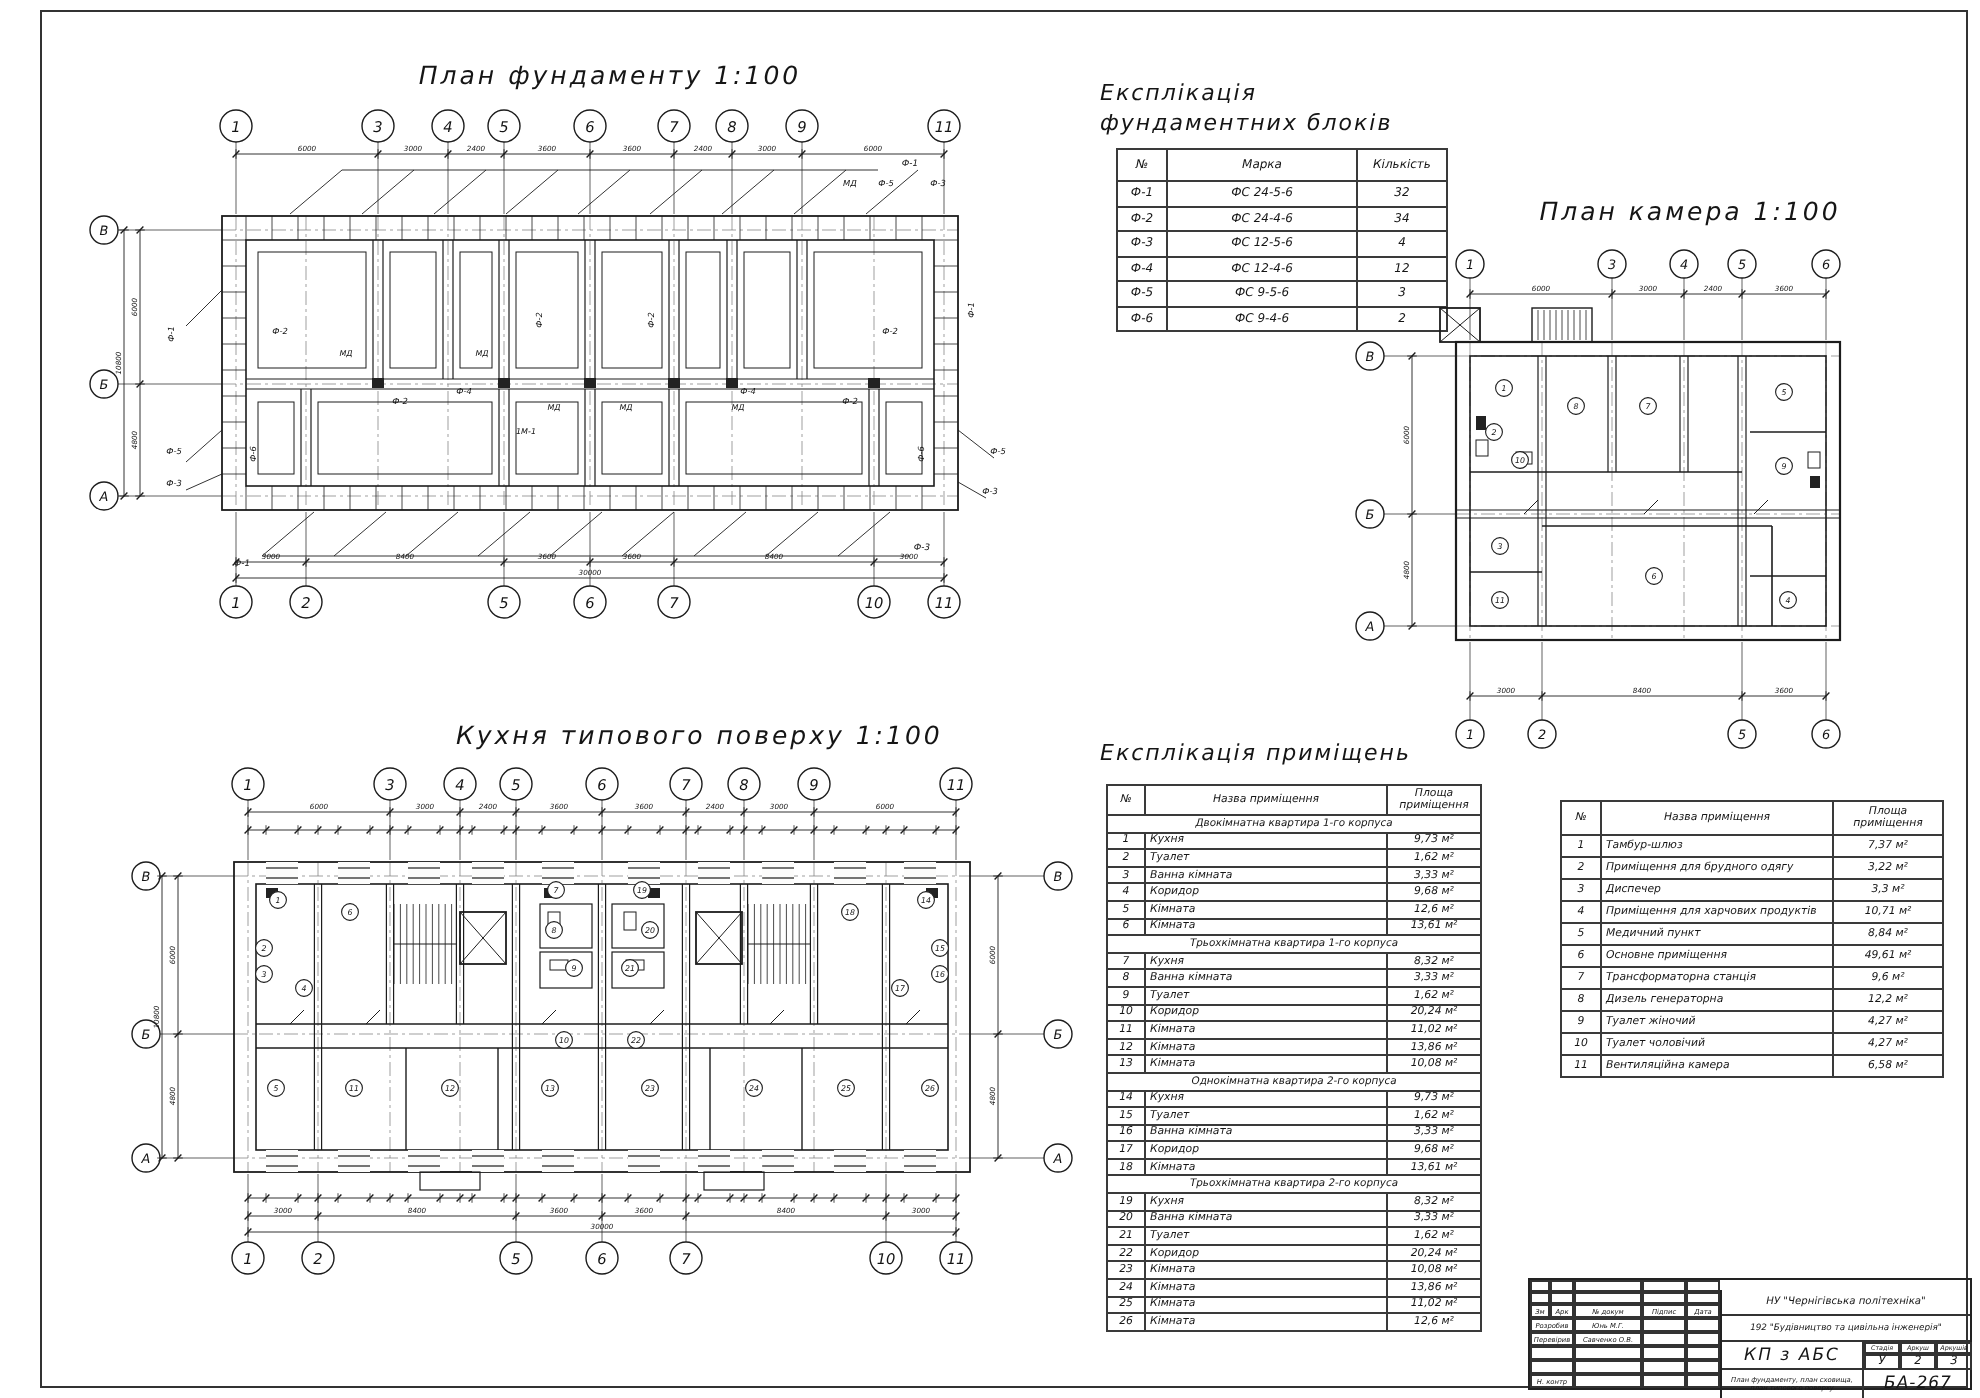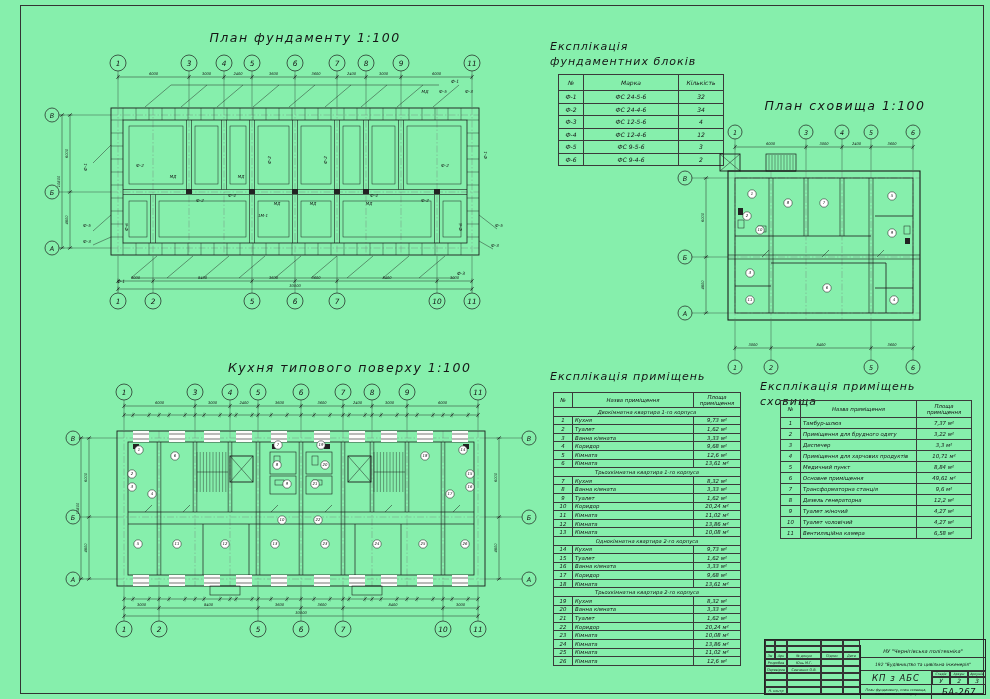--- a/index.html
+++ b/index.html
@@ -1,16 +1,16 @@
 <!DOCTYPE html>
 <html><head>
 <meta charset="utf-8">
 <style>
   html,body{margin:0;padding:0;background:#e8e8e6;}
-  .sheet{position:relative;width:990px;height:699px;background:#86efac;overflow:hidden;
+  .sheet{position:relative;width:990px;height:699px;background:#ffffff;overflow:hidden;
          font-family:"DejaVu Sans",sans-serif;color:#111;}
   .frame-inner{position:absolute;left:20px;top:5px;right:6px;bottom:5px;border:1.4px solid #333;}
   .plan-title{position:absolute;font-style:italic;font-size:12.5px;letter-spacing:1.5px;
               text-align:center;color:#151515;white-space:nowrap;}
   .tbl-title{position:absolute;font-style:italic;font-size:11px;letter-spacing:1px;
              text-align:left;color:#151515;line-height:1.35;}
   svg{position:absolute;overflow:visible;}
   svg text{font-family:"DejaVu Sans",sans-serif;}
   table.xt{position:absolute;border-collapse:collapse;font-style:italic;color:#161616;
            table-layout:fixed;}
@@ -417,21 +417,21 @@
           <td>3</td>
         </tr>
         <tr>
           <td>Ф-6</td>
           <td>ФС 9-4-6</td>
           <td>2</td>
         </tr>
       </tbody>
   </table>
 
-  <div class="plan-title" style="left:745px;top:98px;width:200px;">План сховища 1:100</div>
+  <div class="plan-title" style="left:745px;top:98px;width:200px;">План камера 1:100</div>
   <svg id="svg-shel" style="left:672px;top:108px;" width="312" height="290">
       <line x1="63" y1="63" x2="63" y2="212" stroke="#777" stroke-width="0.35" stroke-dasharray="7 2 1.5 2"></line>
       <line x1="99" y1="63" x2="99" y2="212" stroke="#777" stroke-width="0.35" stroke-dasharray="7 2 1.5 2"></line>
       <line x1="134" y1="63" x2="134" y2="212" stroke="#777" stroke-width="0.35" stroke-dasharray="7 2 1.5 2"></line>
       <line x1="170" y1="63" x2="170" y2="212" stroke="#777" stroke-width="0.35" stroke-dasharray="7 2 1.5 2"></line>
       <line x1="199" y1="63" x2="199" y2="212" stroke="#777" stroke-width="0.35" stroke-dasharray="7 2 1.5 2"></line>
       <line x1="241" y1="63" x2="241" y2="212" stroke="#777" stroke-width="0.35" stroke-dasharray="7 2 1.5 2"></line>
       <line x1="56" y1="70" x2="248" y2="70" stroke="#777" stroke-width="0.35" stroke-dasharray="7 2 1.5 2"></line>
       <line x1="56" y1="149" x2="248" y2="149" stroke="#777" stroke-width="0.35" stroke-dasharray="7 2 1.5 2"></line>
       <line x1="56" y1="205" x2="248" y2="205" stroke="#777" stroke-width="0.35" stroke-dasharray="7 2 1.5 2"></line>
@@ -1193,21 +1193,20 @@
           <td class="area">11,02 м²</td>
         </tr>
         <tr>
           <td class="num">26</td>
           <td class="nm">Кімната</td>
           <td class="area">12,6 м²</td>
         </tr>
       </tbody>
   </table>
 
-  <div class="tbl-title" style="left:760px;top:380px;width:215px;">Експлікація приміщень сховища</div>
   <table class="xt" id="t-shel">
     <thead>
         <tr>
       <th style="width:15px">№</th>
       <th style="width:111px">Назва приміщення</th>
       <th style="width:50px">Площа приміщення</th>
     </tr>
       </thead>
     <tbody>
         <tr>

